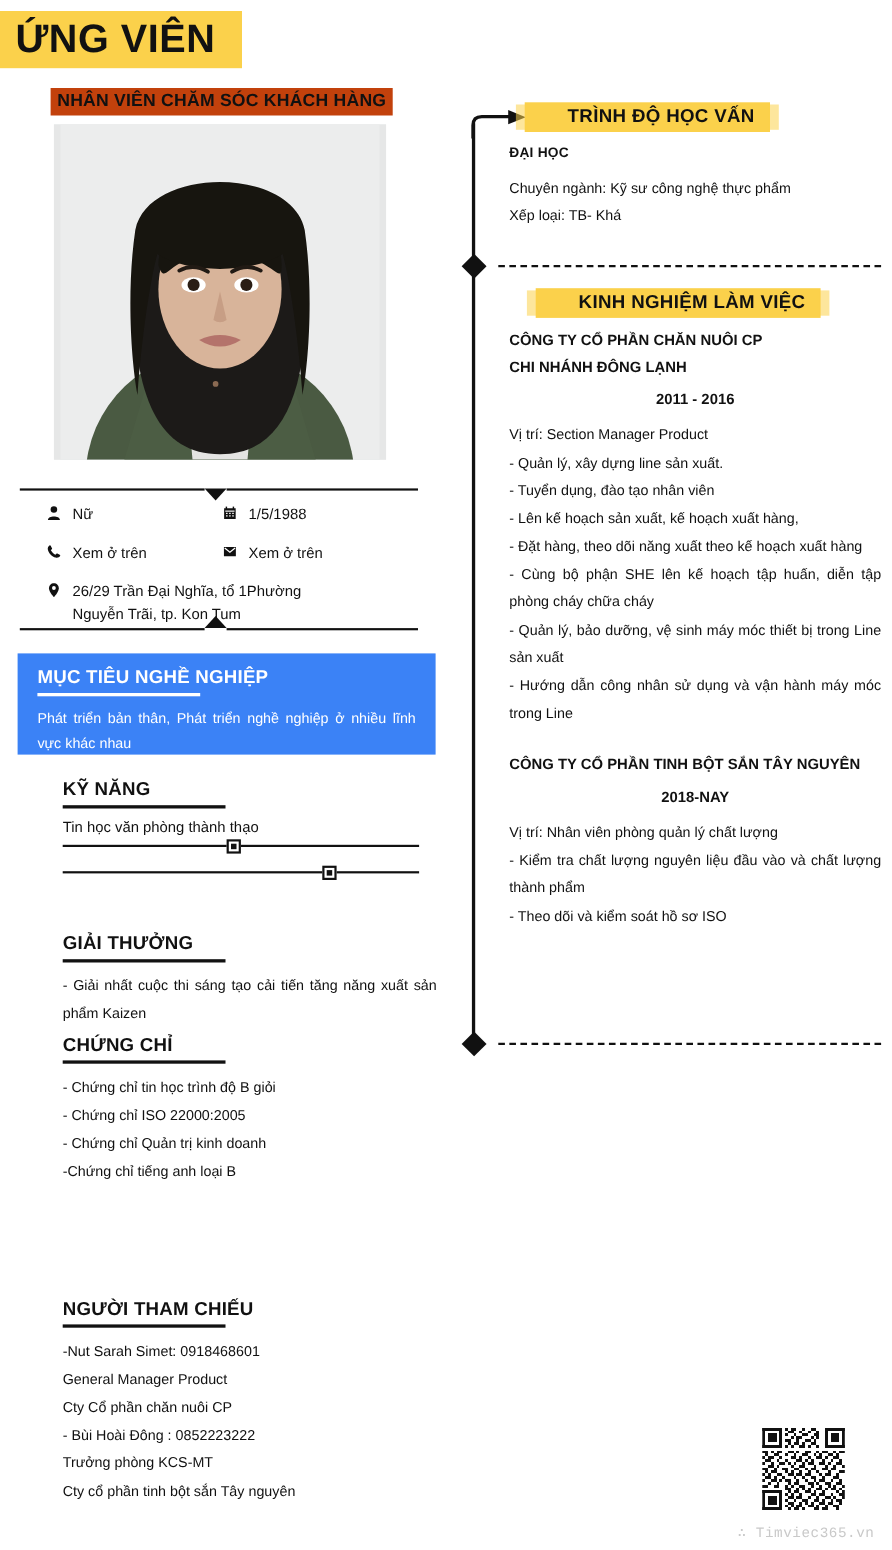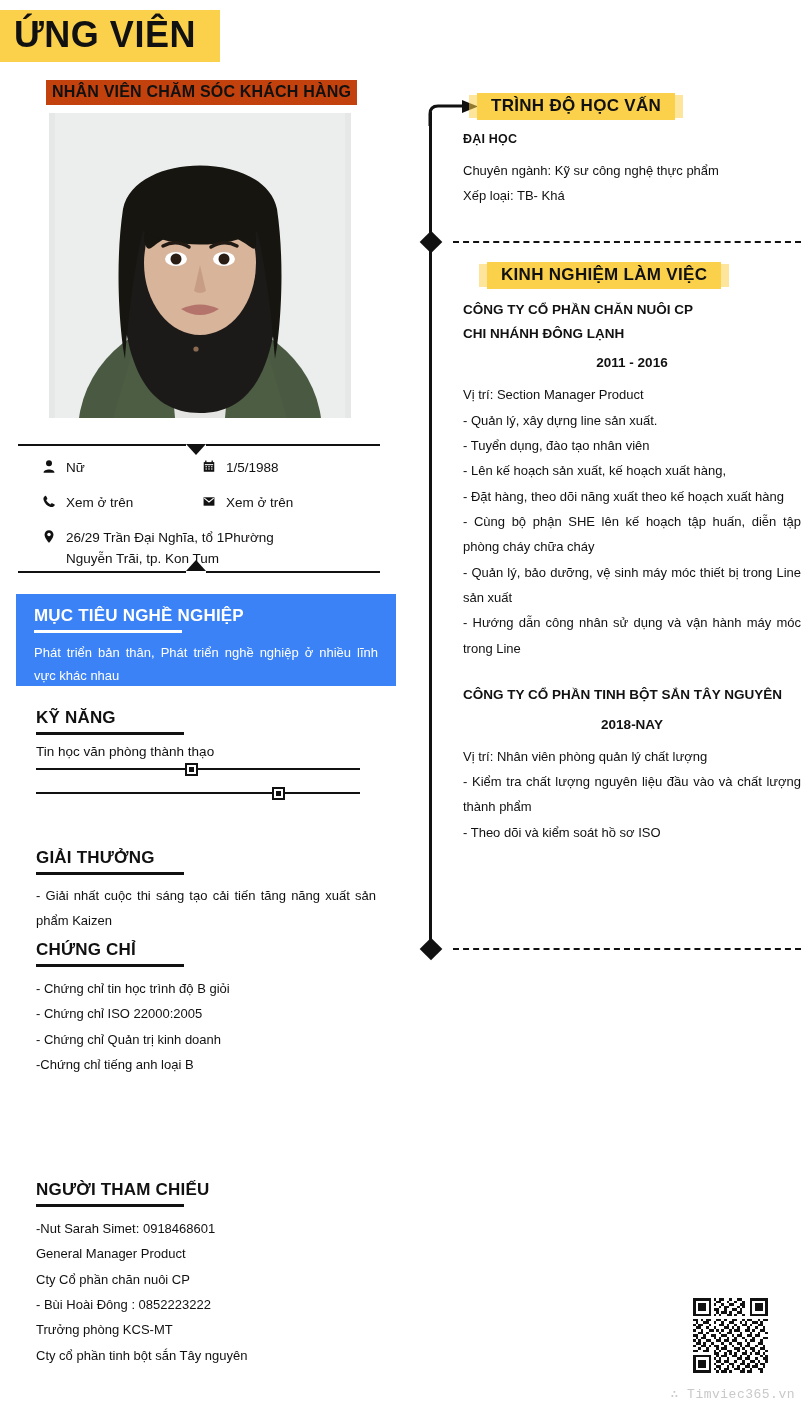--- a/index.html
+++ b/index.html
@@ -69,21 +69,21 @@
   .objective{
     position:absolute; left:16px; top:594px; width:380px; height:92px;
     background:#3b82f6; color:#fff; padding:12px 18px 10px 18px;
   }
   .objective h2{
     font-size:17px; font-weight:700; letter-spacing:0.2px; margin-bottom:4px;
   }
   .objective .ul{ width:148px; height:3px; background:#fff; margin-bottom:9px; }
   .objective p{ font-size:13px; line-height:1.75; text-align:justify; }
 
-  .sect{ position:absolute; left:36px; width:340px; }
+  .sect{ position:absolute; left:57px; width:340px; }
   .sect h2{ font-size:17px; font-weight:700; letter-spacing:0.2px; color:#111; }
   .sect .ul{ width:148px; height:3px; background:#111; margin-top:4px; margin-bottom:9px;}
   .sect p, .sect li{ font-size:13px; line-height:1.95; color:#111; list-style:none;}
   .sect p.just{ text-align:justify; line-height:1.9; }
 
   .skill{ margin-bottom:10px; width:324px; }
   .skill .nm{ font-size:13.5px; margin-bottom:3px; }
   .skill .bar{ position:relative; width:324px; height:14px; }
   .skill .bar .track{ position:absolute; top:6px; left:0; width:324px; height:2px; background:#111;}
   .skill .bar .knob{
@@ -106,21 +106,21 @@
   }
   .dash{
     position:absolute; left:38px; width:348px; height:0;
     border-top:2px dashed #111;
   }
 
   .ybanner{
     position:absolute;
     background:#FBD14B; padding:3px 14px 4px 14px;
   }
-  .ybanner .t{ font-size:17px; font-weight:700; letter-spacing:0.3px; color:#111;}
+  .ybanner .t{ font-size:17px; font-weight:700; letter-spacing:0.3px; color:#111;margin-left:25px;}
   .ybanner::before, .ybanner::after{
     content:""; position:absolute; top:2px; height:calc(100% - 4px); width:9px;
     background:#FBD14B; opacity:.55;
   }
   .ybanner::before{ left:-8px; }
   .ybanner::after{ right:-8px; }
 
   .rblock{ position:absolute; left:48px; width:338px; }
   .rblock .sub{ font-size:12.5px; font-weight:700; letter-spacing:.2px; margin-bottom:12px;}
   .rblock p{ font-size:13px; line-height:1.95; color:#111; }

